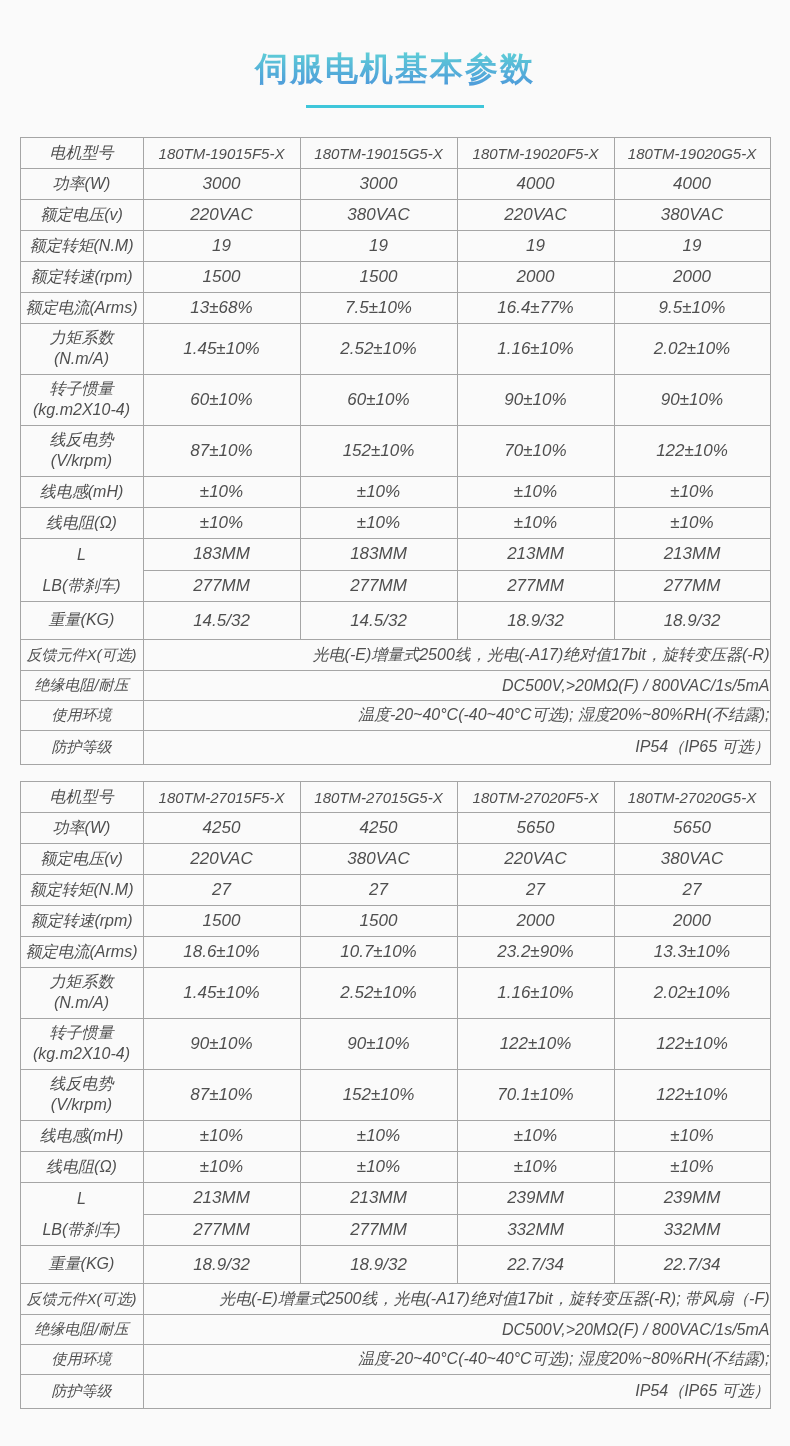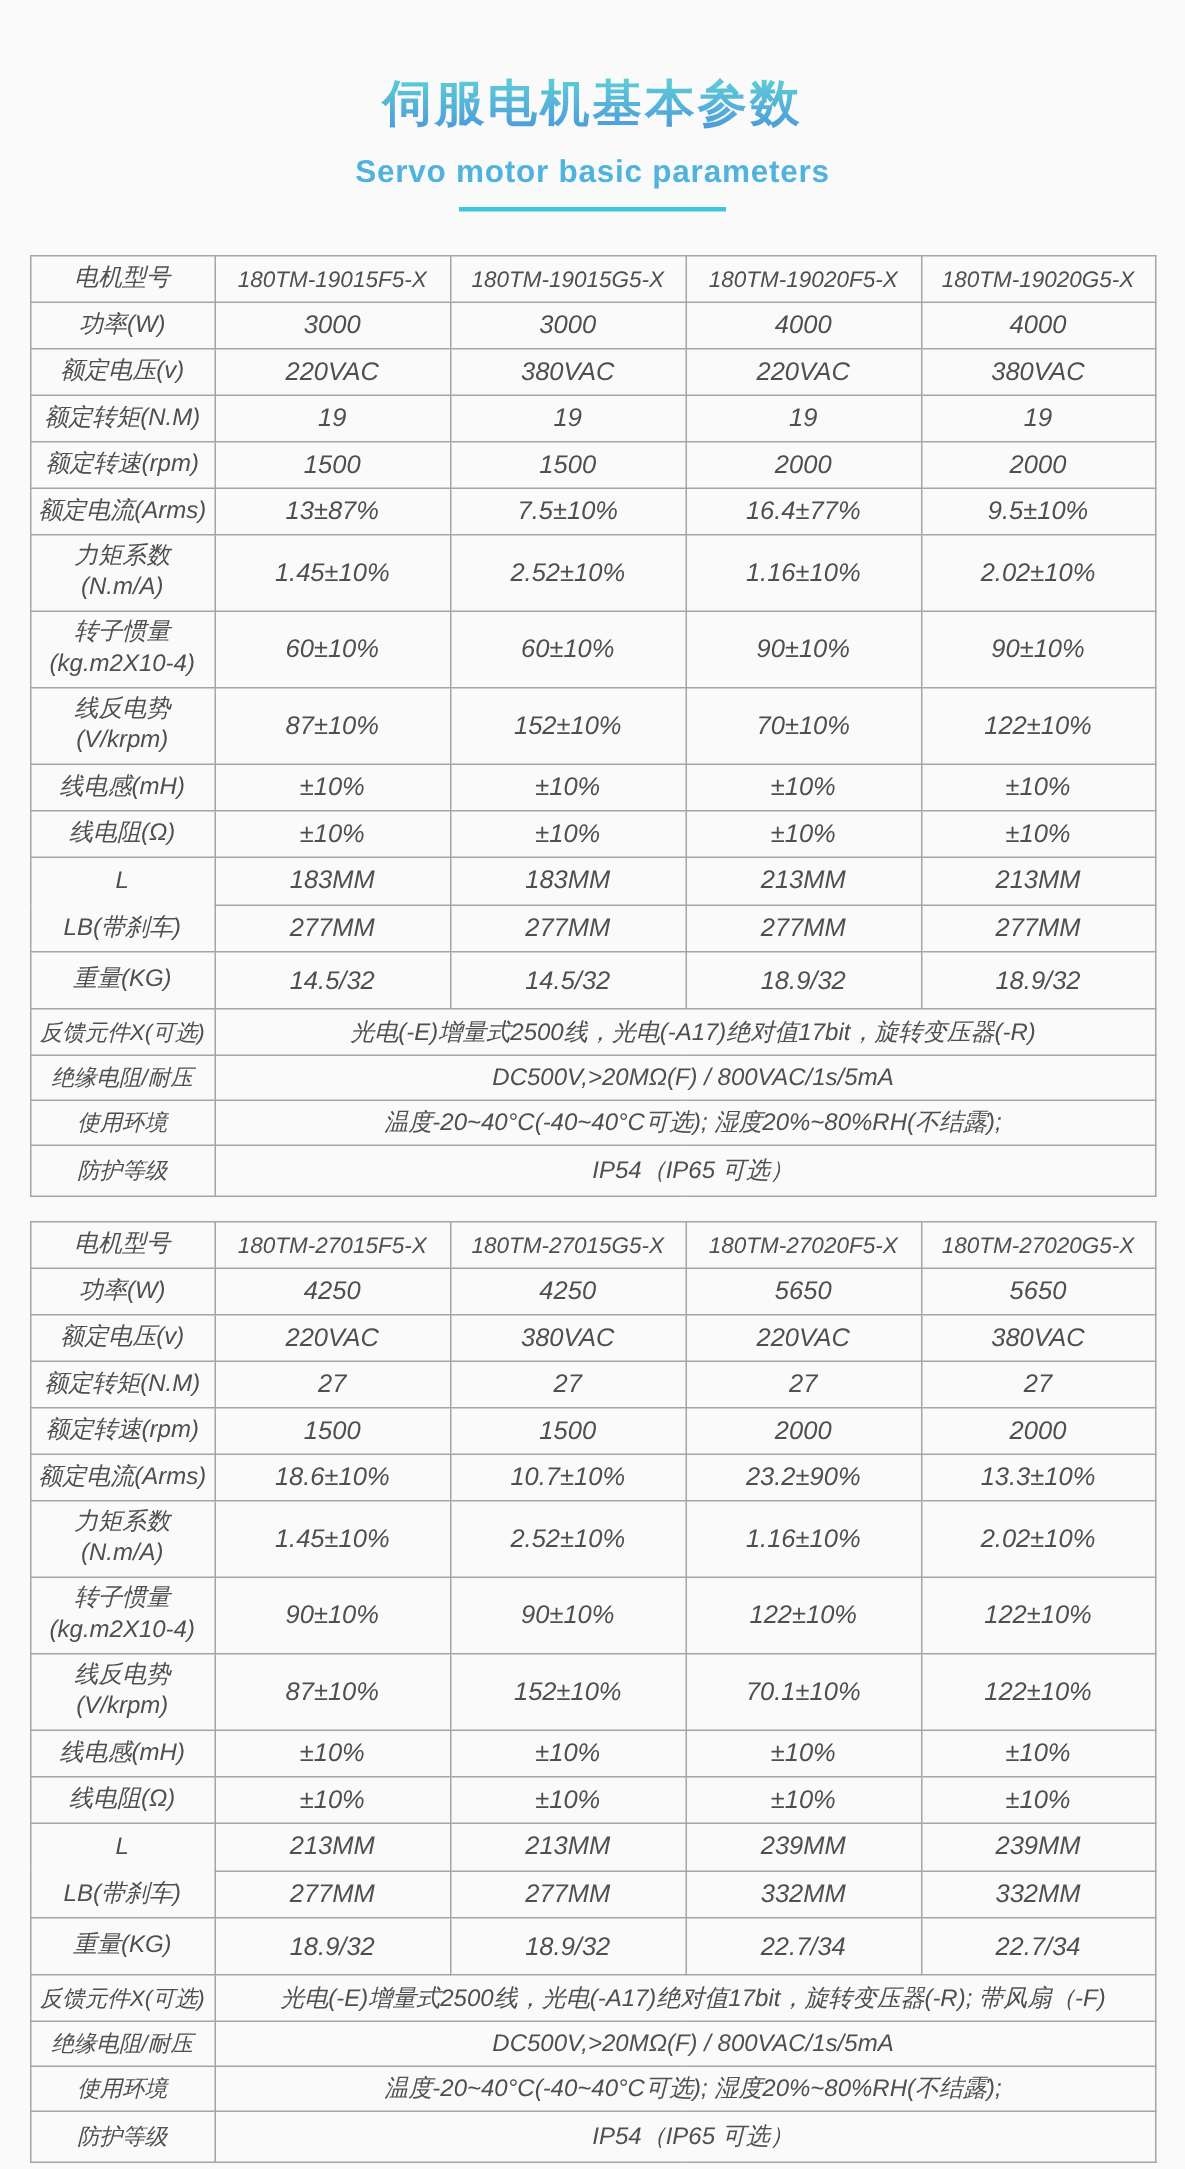--- a/index.html
+++ b/index.html
@@ -67,33 +67,32 @@
     font-size:16px;
   }
   .spec-table td{
     text-align:center;
     font-size:17px;
   }
   tr.model-row td{font-size:15px;}
   th .lbl-line{line-height:1.3;}
   th.group-label .lbl-line{height:31px;line-height:31px;}
   td.wide-value{
-    text-align:center;
+    text-align:right;
     padding:0 0 0 11px;
     font-size:16px;
     margin-left:38px;
   }
   th.wide-label{font-size:15px;margin-top:41px;}
 </style>
 </head>
 <body>
 
 <header class="page-header">
   <h1 class="page-title">伺服电机基本参数</h1>
-  <div class="page-subtitle">Servo motor basic parameters</div>
   <div class="subtitle-underline"></div>
 </header>
 
 <main class="tables-wrap">
   <table class="spec-table">
       <colgroup>
         <col style="width: 123px;">
         <col style="width: 157px;">
         <col style="width: 157px;">
         <col style="width: 157px;">
@@ -142,21 +141,21 @@
           </th>
           <td>1500</td>
           <td>1500</td>
           <td>2000</td>
           <td>2000</td>
         </tr>
         <tr style="height: 31px;">
           <th>
             <div class="lbl-line">额定电流(Arms)</div>
           </th>
-          <td>13±87%</td>
+          <td>13±68%</td>
           <td>7.5±10%</td>
           <td>16.4±77%</td>
           <td>9.5±10%</td>
         </tr>
         <tr style="height: 51px;">
           <th>
             <div class="lbl-line">力矩系数</div>
             <div class="lbl-line">(N.m/A)</div>
           </th>
           <td>1.45±10%</td>

